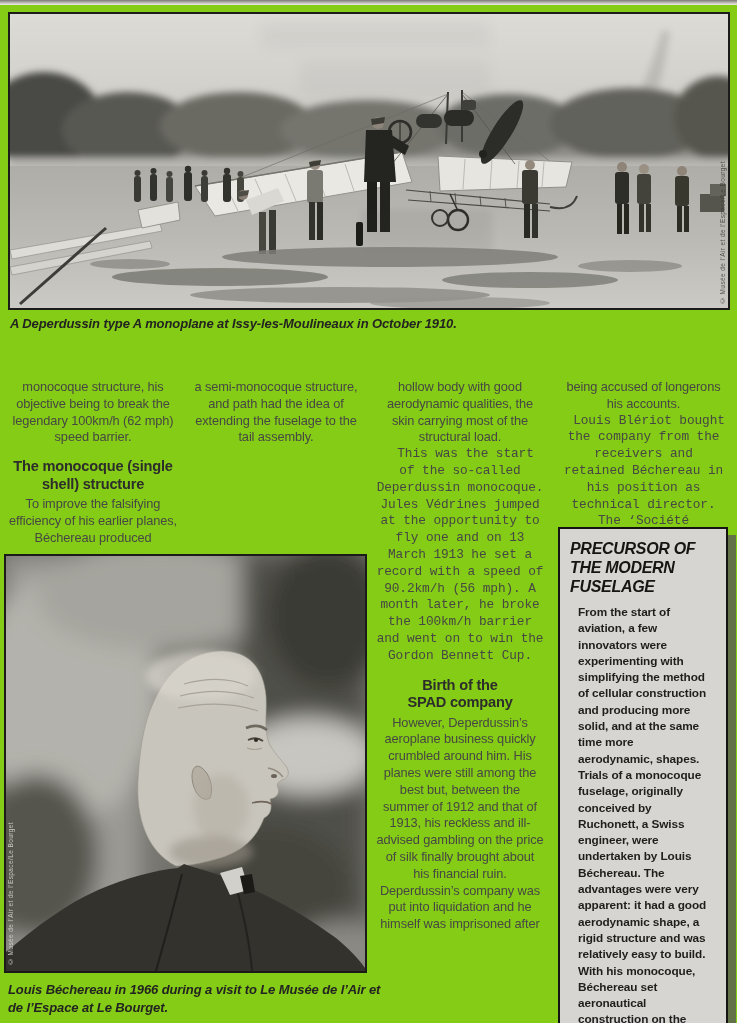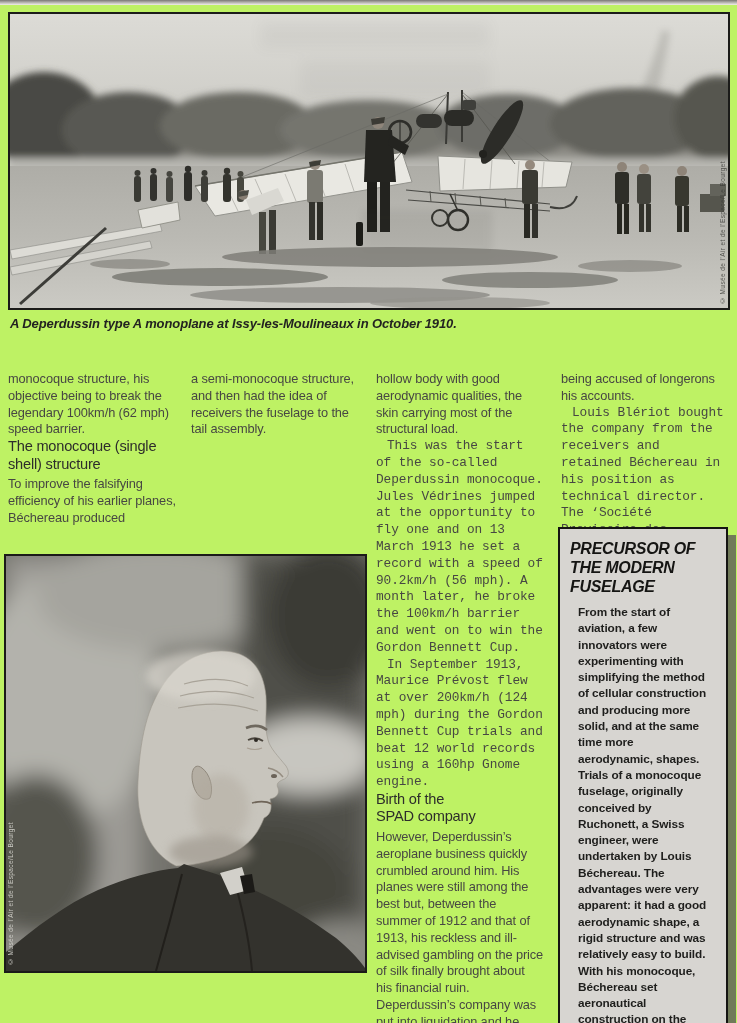--- a/index.html
+++ b/index.html
@@ -1,18 +1,18 @@
 <!DOCTYPE html>
 <html><head>
 <meta charset="utf-8">
 <style>
   html,body{margin:0;padding:0;background:#ffffff;}
   .page{
     position:relative;width:737px;height:1023px;overflow:hidden;
-    background:#bef264;
+    background:#84cc16;
     font-family:"Liberation Sans","DejaVu Sans",sans-serif;
   }
   .scan-top{position:absolute;top:0;left:0;width:737px;height:5px;
     background:linear-gradient(#7a7974,#bdbcb6 55%,#f2efe9);}
   
   .photo-frame{position:absolute;box-sizing:border-box;border:2px solid #1b1b19;background:#cfcec8;}
   .main-photo{left:8px;top:12px;width:722px;height:298px;}
   .portrait-photo{left:4px;top:554px;width:363px;height:419px;}
   .photo-frame svg{display:block;width:100%;height:100%;}
   .credit{
@@ -22,29 +22,29 @@
   .credit-right{right:2px;bottom:4px;}
   .credit-left{left:1px;bottom:6px;color:#d8d7d1;opacity:.9;}
   
   .caption{
     position:absolute;font-weight:bold;font-style:italic;color:#232321;
     font-size:13px;line-height:17.5px;letter-spacing:-0.1px;margin:0;
   }
   .main-caption{left:10px;top:315px;width:640px;}
   .portrait-caption{left:8px;top:981px;width:376px;}
   
-  .col{position:absolute;top:371px;color:#474743;font-size:12.8px;line-height:16.8px;letter-spacing:-0.1px;}
+  .col{position:absolute;top:379px;color:#474743;font-size:12.8px;line-height:16.8px;letter-spacing:-0.1px;text-align:center;}
   .col-1{left:8px;width:170px;}
   .col-2{left:191px;width:170px;}
   .col-3{left:376px;width:168px;}
   .col-4{left:561px;width:165px;}
   .col p{margin:0;}
   .col p.ind{text-indent:11px;font-family:Liberation Mono, monospace;}
   .col h2{
-    margin:0 0 3px;font-size:14.6px;line-height:17.5px;font-weight:normal;
+    margin:12px 0 3px;font-size:14.6px;line-height:17.5px;font-weight:bold;
     color:#2d2d2b;letter-spacing:-0.2px;white-space:pre-line;
   }
   
   .sidebar{
     position:absolute;left:558px;top:527px;width:170px;min-height:470px;box-sizing:border-box;
     background:#d7d5d1;border:2px solid #141412;
     box-shadow:8px 8px 0 rgba(92,91,86,.8);
     padding:10px 9px 26px 10px;
   }
   .sidebar h3{
@@ -236,27 +236,26 @@
   <p class="caption main-caption">A Deperdussin type A monoplane at Issy-les-Moulineaux in October 1910.</p>
 
   <div class="col col-1">
     <p>monocoque structure, his objective being to break the legendary 100km/h (62 mph) speed barrier.</p>
     <h2>The monocoque (single
 shell) structure</h2>
     <p>To improve the falsifying efficiency of his earlier planes, Béchereau produced</p>
   </div>
 
   <div class="col col-2">
-    <p>a semi-monocoque structure, and then had the idea of receivers the fuselage to the tail assembly.</p>
+    <p>a semi-monocoque structure, and path had the idea of extending the fuselage to the tail assembly.</p>
   </div>
 
   <div class="col col-3">
     <p>hollow body with good aerodynamic qualities, the skin carrying most of the structural load.</p>
     <p class="ind">This was the start of the so-called Deperdussin monocoque. Jules Védrines jumped at the opportunity to fly one and on 13 March 1913 he set a record with a speed of 90.2km/h (56 mph). A month later, he broke the 100km/h barrier and went on to win the Gordon Bennett Cup.</p>
-    <p class="ind">In September 1913, Maurice Prévost flew at over 200km/h (124 mph) during the Gordon Bennett Cup trials and beat 12 world records using a 160hp Gnome engine.</p>
     <h2>Birth of the
 SPAD company</h2>
     <p>However, Deperdussin’s aeroplane business quickly crumbled around him. His planes were still among the best but, between the summer of 1912 and that of 1913, his reckless and ill-advised gambling on the price of silk finally brought about his financial ruin. Deperdussin’s company was put into liquidation and he himself was imprisoned after</p>
   </div>
 
   <div class="col col-4">
     <p>being accused of longerons his accounts.</p>
     <p class="ind">Louis Blériot bought the company from the receivers and retained Béchereau in his position as technical director. The ‘Société Provisoire des Aeroplanes</p>
   </div>
 
@@ -314,20 +313,21 @@
                  C342,392 352,402 359,412 L359,415 Z" fill="#33322d"></path>
         <path d="M150,415 C160,380 168,350 176,318" fill="none" stroke="#211f1b" stroke-width="2"></path>
         <path d="M230,330 C238,360 244,390 246,415" fill="none" stroke="#24221e" stroke-width="2"></path>
         <polygon points="214,317 236,311 243,334 224,339" fill="#d2d0ca"></polygon>
         <polygon points="234,320 246,318 249,336 238,338" fill="#1b1a17"></polygon>
       </g>
     </svg>
     <div class="credit credit-left">© Musée de l’Air et de l’Espace/Le Bourget</div>
   </figure>
 
+  <p class="caption portrait-caption">Louis Béchereau in 1966 during a visit to Le Musée de l’Air et de l’Espace at Le Bourget.</p>
 
   <aside class="sidebar">
     <h3>PRECURSOR OF
 THE MODERN
 FUSELAGE</h3>
     <p>From the start of aviation, a few innovators were experimenting with simplifying the method of cellular construction and producing more solid, and at the same time more aerodynamic, shapes. Trials of a monocoque fuselage, originally conceived by Ruchonett, a Swiss engineer, were undertaken by Louis Béchereau. The advantages were very apparent: it had a good aerodynamic shape, a rigid structure and was relatively easy to build. With his monocoque, Béchereau set aeronautical construction on the path that led to the modern fuselage.</p>
   </aside>
 </div>
 
 </body></html>

